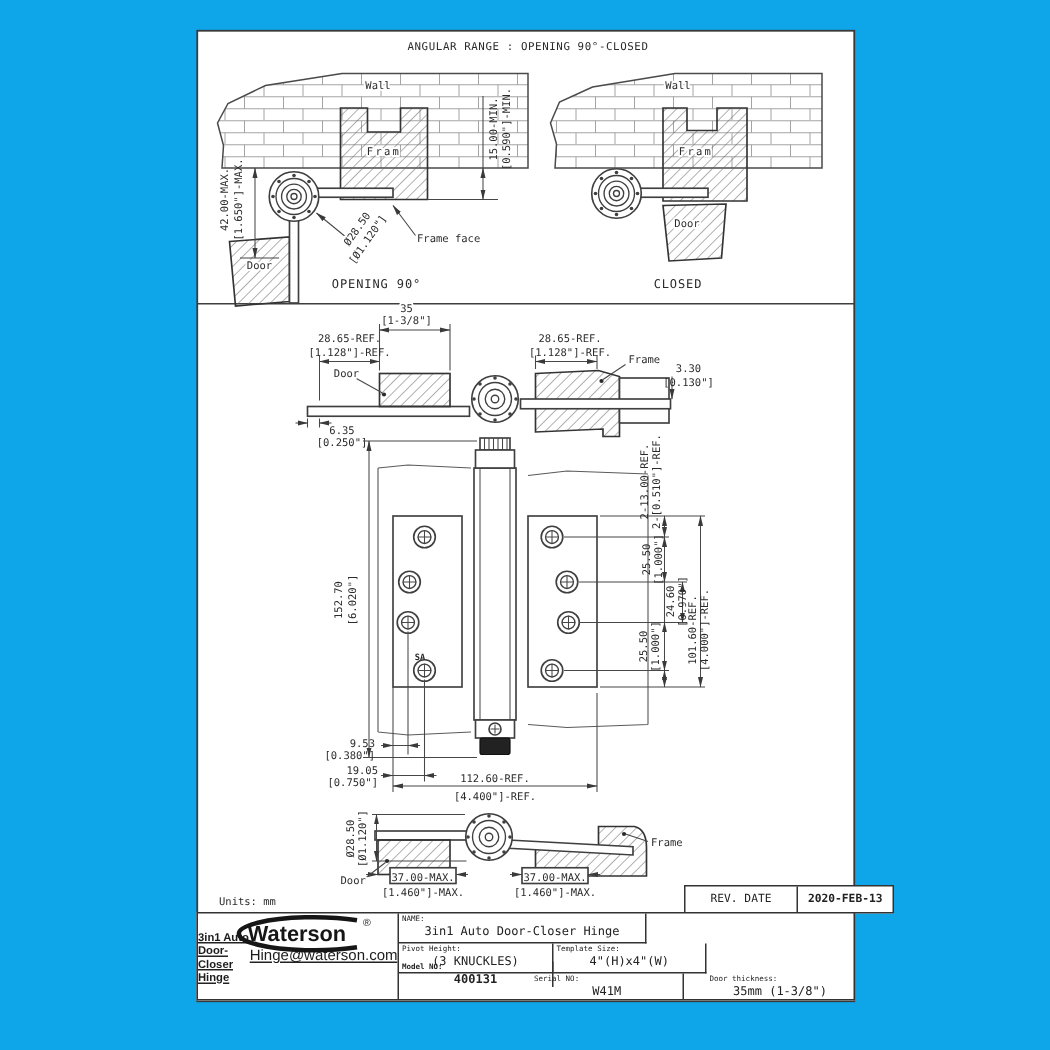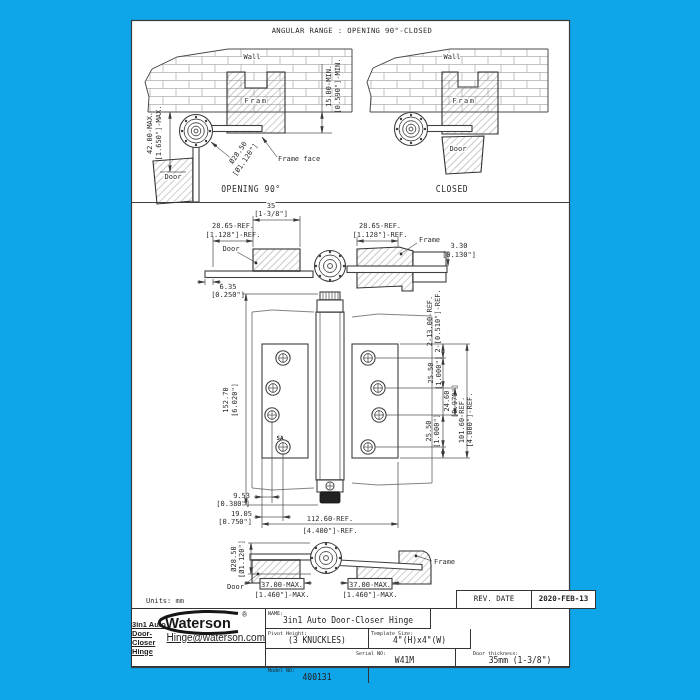--- a/index.html
+++ b/index.html
@@ -348,21 +348,21 @@
     <span class="val">3in1 Auto Door-Closer Hinge</span>
   </div>
   <div class="cell br bb" style="left:134px;top:20px;width:103px;height:20px;">
     <span class="lab">Pivot Height:</span>
     <span class="val">(3 KNUCKLES)</span>
   </div>
   <div class="cell br bb" style="left:237px;top:20px;width:102px;height:20px;">
     <span class="lab">Template Size:</span>
     <span class="val">4"(H)x4"(W)</span>
   </div>
-  <div class="cell br" style="left:134px;top:57px;width:103px;height:17px;">
+  <div class="cell br" style="left:134px;top:32px;width:103px;height:17px;font-weight:bold;">
     <span class="lab">Model NO:</span>
     <span class="val">400131</span>
   </div>
   <div class="cell br" style="left:222px;top:40px;width:102px;height:17px;">
     <span class="lab">Serial NO:</span>
     <span class="val">W41M</span>
   </div>
   <div class="cell" style="left:339px;top:40px;width:98px;height:17px;">
     <span class="lab">Door thickness:</span>
     <span class="val">35mm (1-3/8")</span>

